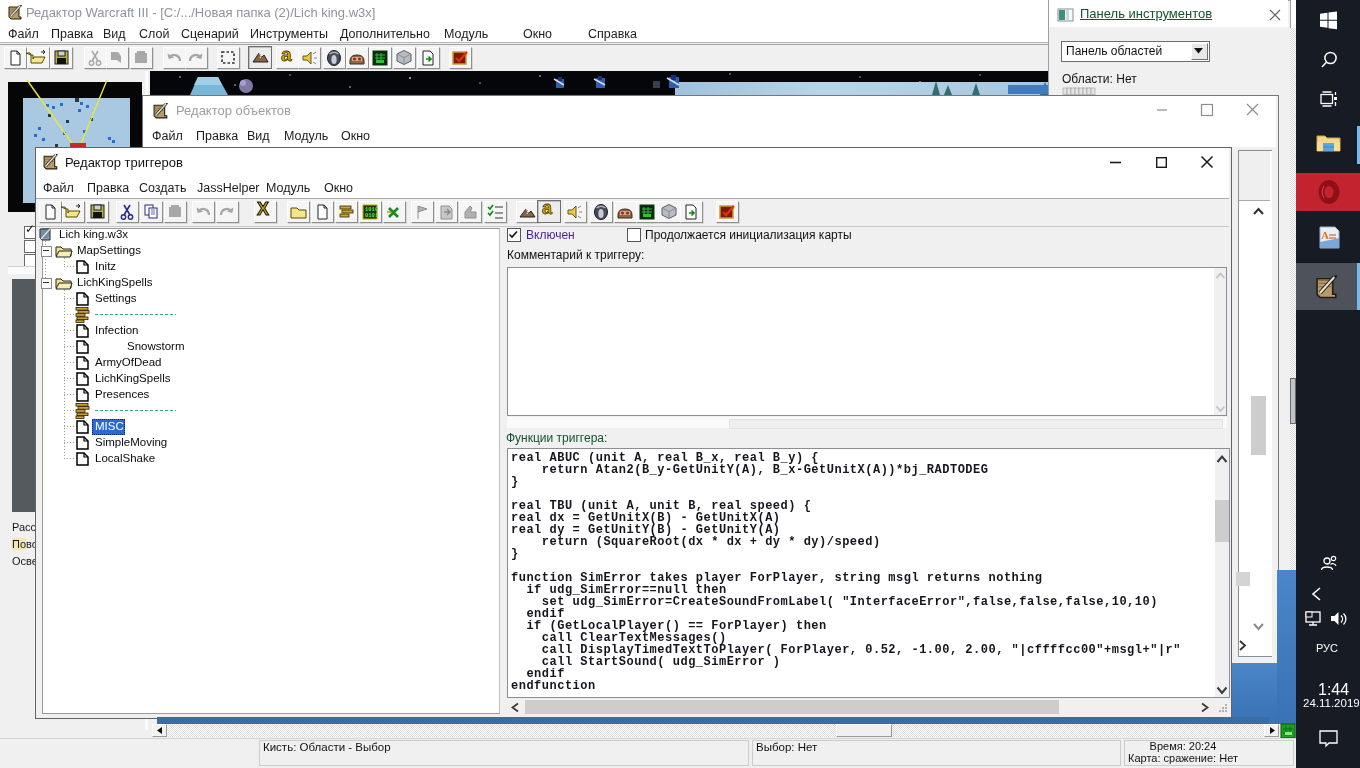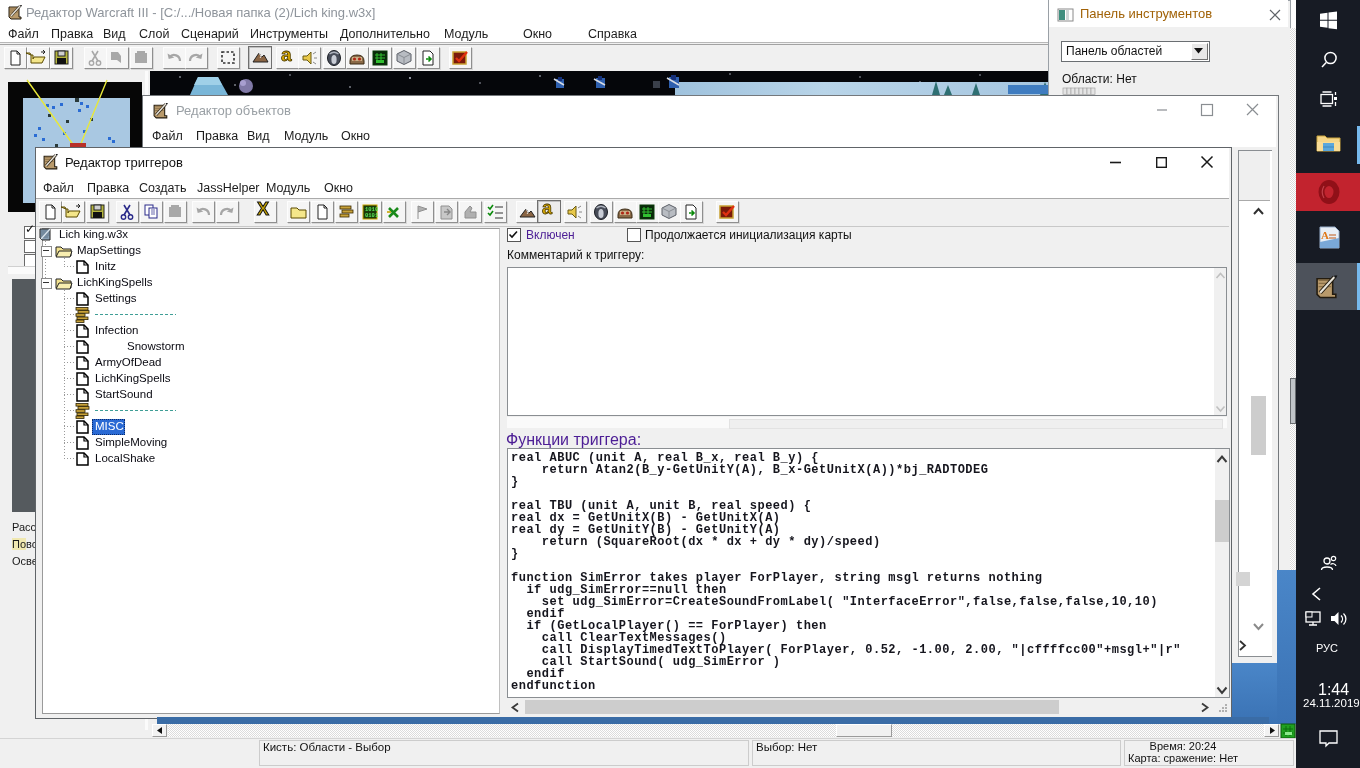--- a/index.html
+++ b/index.html
@@ -246,21 +246,21 @@
 <div class="a" style="left:12px;top:538px;font-size:11px;color:#1a1a1a;"><span style="background:#f0e8b0;">По</span>во</div>
 <div class="a" style="left:12px;top:555px;font-size:11px;color:#1a1a1a;">Осве</div>
 
 <div class="win" style="left:1048px;top:0;width:241px;height:570px;border-color:#9aa0a6;"></div>
 <div class="a" style="left:1049px;top:0;width:239px;height:27px;background:#ffffff;"></div>
 <svg class="a" style="left:1058px;top:9px;" width="15" height="12">
     <rect x="0" y="0" width="15" height="12" fill="#fff" stroke="#8a8a8a"></rect>
     <rect x="1" y="1" width="6" height="10" fill="#3f8f7f"></rect>
     <rect x="8" y="1" width="3" height="10" fill="#cfd8d8"></rect>
   </svg>
-<div class="a" style="left:1080px;top:6px;font-size:13px;color:#a16207;">Панель инструментов</div>
+<div class="a" style="left:1080px;top:6px;font-size:13px;color:#14532d;text-decoration:underline;">Панель инструментов</div>
 <svg class="a" style="left:1269px;top:9px;" width="12" height="12">
     <path d="M1 1 L11 11 M11 1 L1 11" stroke="#5f6368" stroke-width="1.2"></path>
   </svg>
 
 <div class="a" style="left:1061px;top:41px;width:147px;height:19px;background:#fff;border:1px solid #6a6e72;"></div>
 <div class="a" style="left:1066px;top:44px;font-size:12px;color:#111;">Панель областей</div>
 <div class="a" style="left:1191px;top:43px;width:15px;height:15px;background:#e8e8e8;border-top:1px solid #fff;border-left:1px solid #fff;border-right:1px solid #707070;border-bottom:1px solid #707070;"></div>
 <svg class="a" style="left:1194px;top:48px;" width="10" height="6">
     <path d="M0 0 h9 l-4.5 5.5 z" fill="#111"></path>
   </svg>
@@ -612,21 +612,21 @@
 <div class="trow" style="left:95px;top:356px;">ArmyOfDead</div>
 <svg class="pg" style="left:76px;top:372px;" width="13" height="14">
     <path d="M1 1 h7 l4 4 v8 h-11 z" fill="#fff" stroke="#000" stroke-width="1.5"></path>
     <path d="M8 1 v4 h4" fill="none" stroke="#000" stroke-width="1.2"></path>
   </svg>
 <div class="trow" style="left:95px;top:372px;">LichKingSpells</div>
 <svg class="pg" style="left:76px;top:388px;" width="13" height="14">
     <path d="M1 1 h7 l4 4 v8 h-11 z" fill="#fff" stroke="#000" stroke-width="1.5"></path>
     <path d="M8 1 v4 h4" fill="none" stroke="#000" stroke-width="1.2"></path>
   </svg>
-<div class="trow" style="left:95px;top:388px;">StartSound</div>
+<div class="trow" style="left:95px;top:388px;">Presences</div>
 
 <svg class="a" style="left:75px;top:403px;" width="15" height="16">
     <g fill="#c8a23a" stroke="#2a2000" stroke-width="0.8">
       <rect x="1" y="0.5" width="12" height="2.6"></rect>
       <rect x="3" y="3.6" width="11" height="2.6"></rect>
       <rect x="1" y="6.7" width="9" height="2.6"></rect>
       <rect x="2" y="10" width="11" height="2.6"></rect>
       <rect x="1" y="13" width="8" height="2.4"></rect>
     </g>
   </svg>
@@ -663,21 +663,21 @@
 <svg class="a" style="left:1216px;top:272px;" width="9" height="8">
     <path d="M0.5 6 L4.5 1.5 L8.5 6" stroke="#c0c0c0" stroke-width="1.6" fill="none"></path>
   </svg>
 <svg class="a" style="left:1216px;top:405px;" width="9" height="8">
     <path d="M0.5 1.5 L4.5 6 L8.5 1.5" stroke="#c0c0c0" stroke-width="1.6" fill="none"></path>
   </svg>
 
 <div class="a" style="left:507px;top:417px;width:720px;height:11px;background:#fafafa;"></div>
 <div class="a" style="left:729px;top:419px;width:492px;height:8px;background:#efefef;border:1px solid #e2e2e2;"></div>
 
-<div class="a" style="left:506px;top:431px;font-size:16px;color:#4c1d95;">Функции триггера:</div>
+<div class="a" style="left:506px;top:431px;font-size:12px;color:#14532d;">Функции триггера:</div>
 
 <div class="a" style="left:507px;top:448px;width:723px;height:250px;background:#fff;border:1px solid #8a8e92;box-sizing:border-box;"></div>
 <pre class="a" style="left:511px;top:452px;margin:0;font-family:'Liberation Mono',monospace;font-size:12px;line-height:12px;letter-spacing:0.5px;font-weight:bold;color:#15151d;">real ABUC (unit A, real B_x, real B_y) {
     return Atan2(B_y-GetUnitY(A), B_x-GetUnitX(A))*bj_RADTODEG
 }
 
 real TBU (unit A, unit B, real speed) {
 real dx = GetUnitX(B) - GetUnitX(A)
 real dy = GetUnitY(B) - GetUnitY(A)
     return (SquareRoot(dx * dx + dy * dy)/speed)

